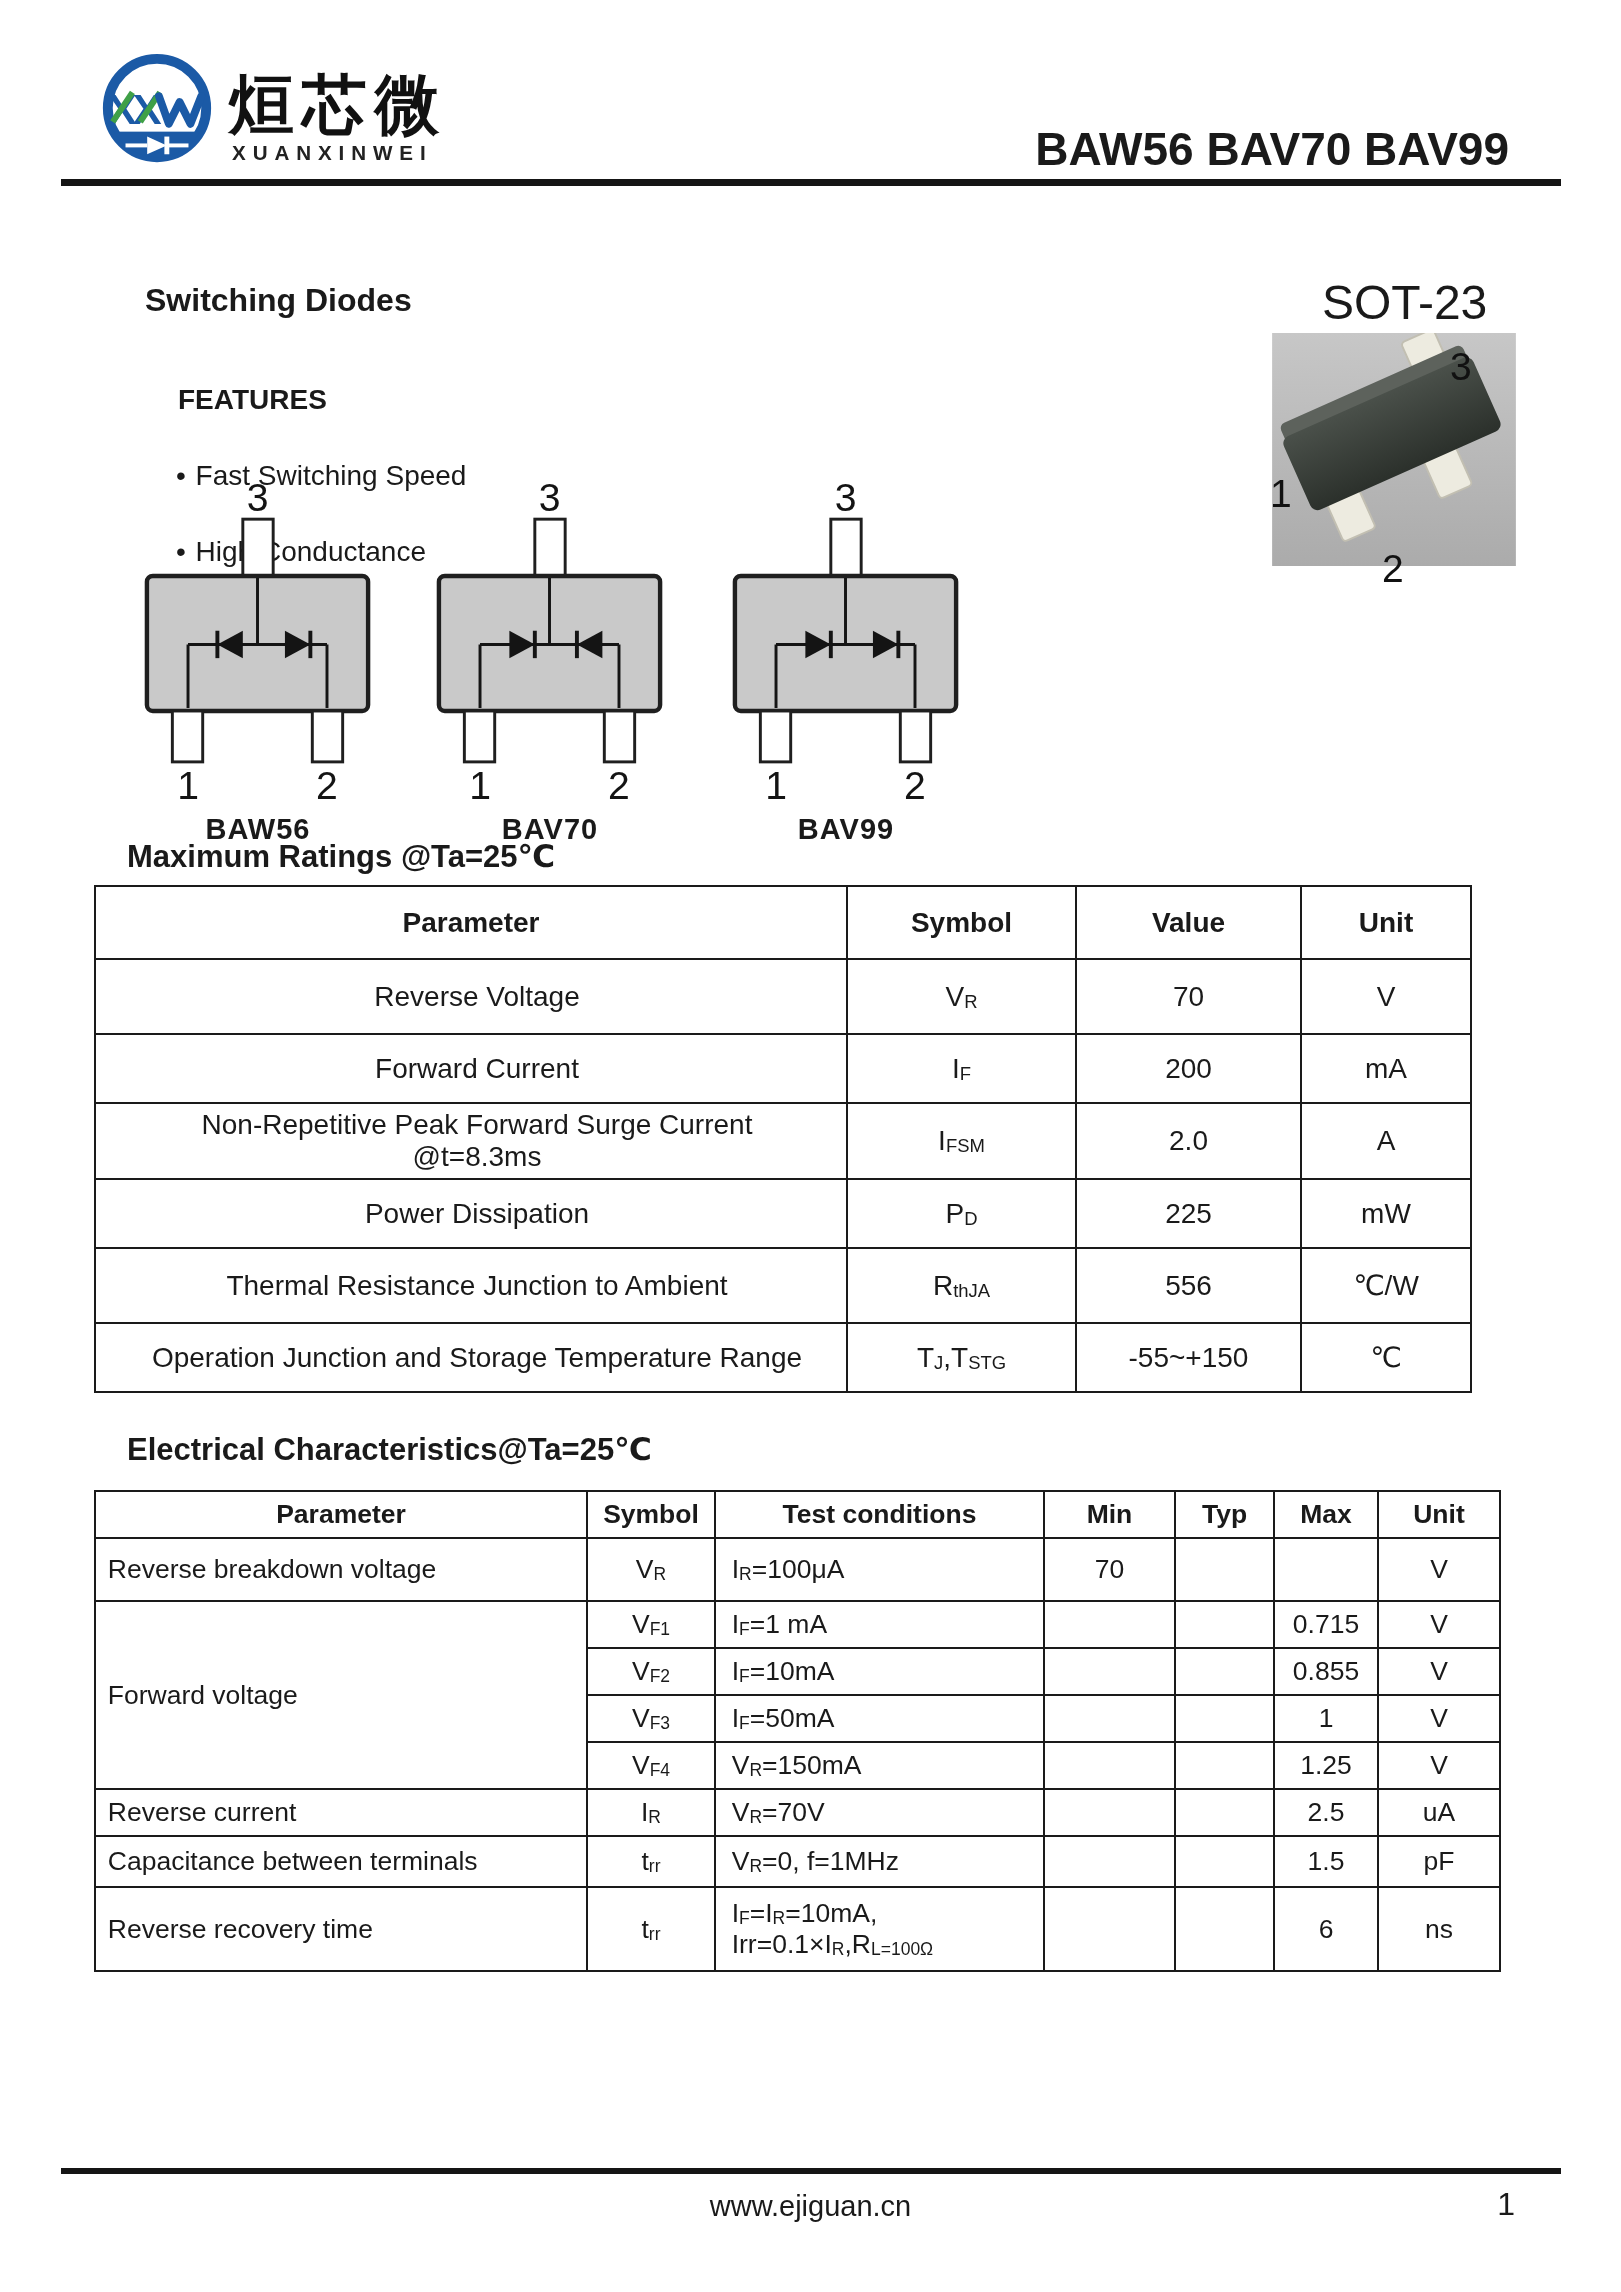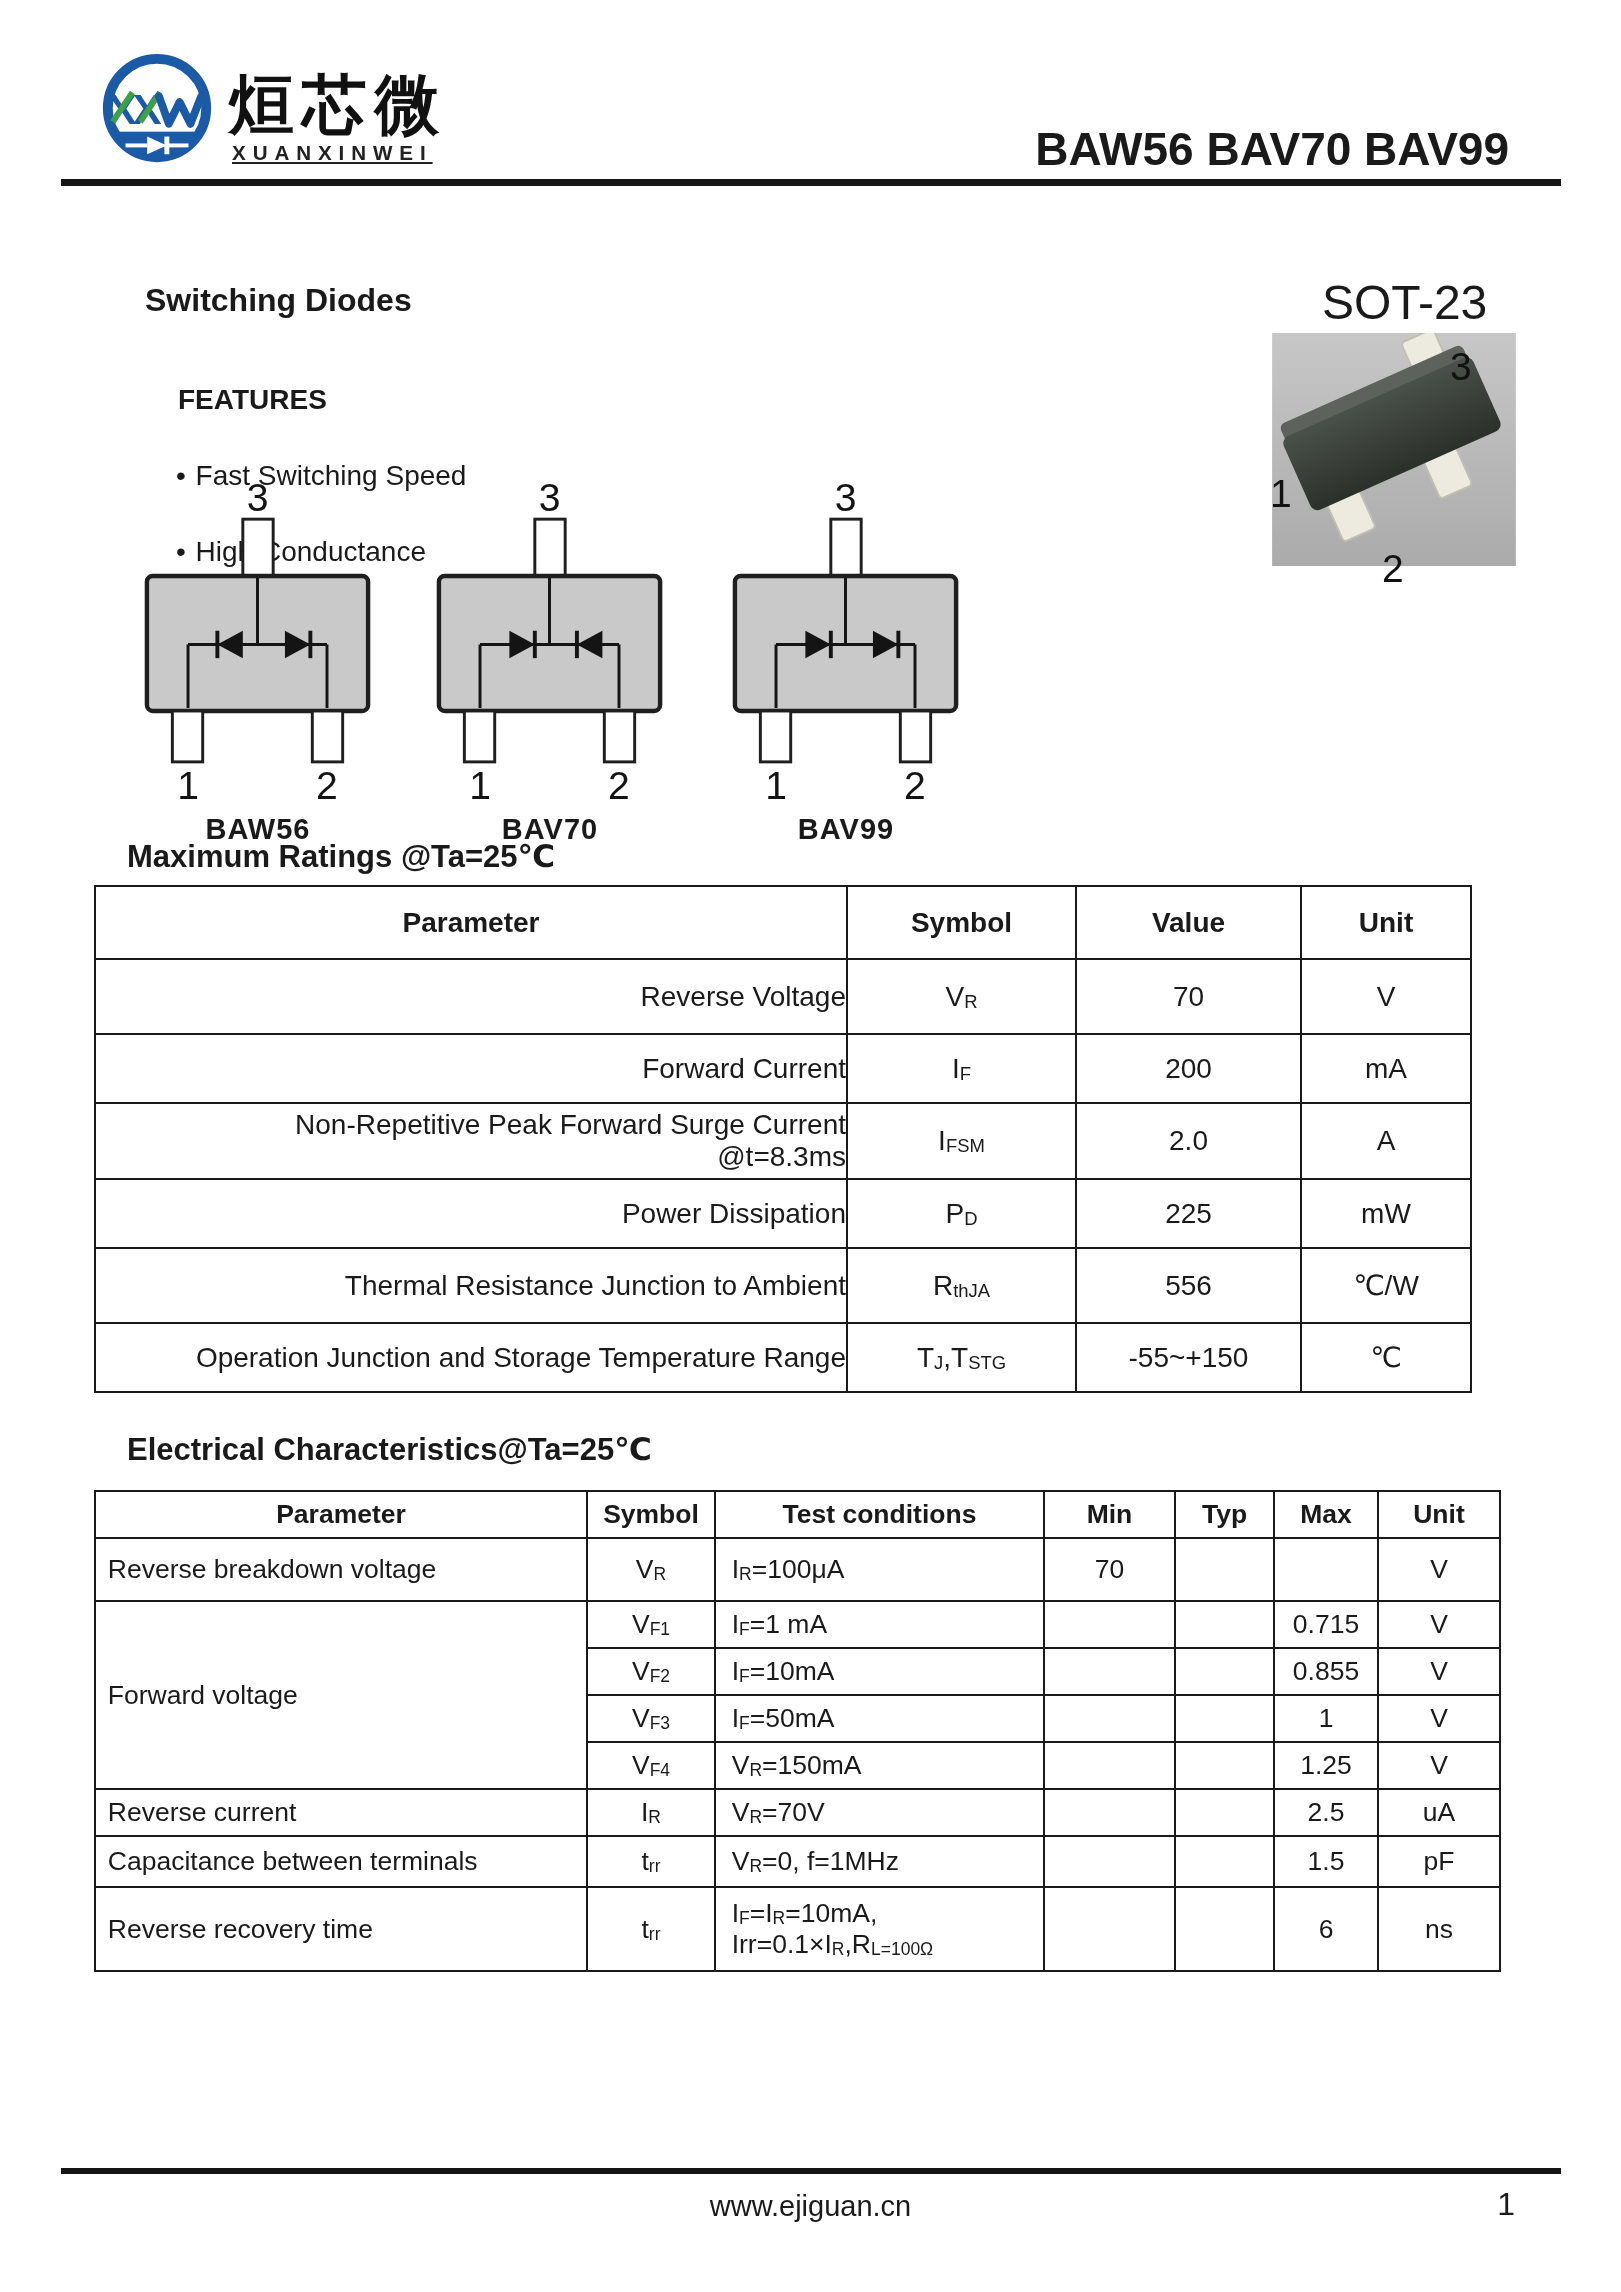--- a/index.html
+++ b/index.html
@@ -4,21 +4,21 @@
 <style>
   html,body{margin:0;padding:0;background:#e8e8e8;}
   .page{position:relative;width:1621px;height:2293px;background:#ffffff;margin:0 auto;
         font-family:"Liberation Sans","DejaVu Sans",sans-serif;color:#1a1a1a;overflow:hidden;}
   .abs{position:absolute;}
 
   
   .logo-wrap{left:96px;top:47px;width:510px;height:127px;}
   .logo-svg{position:absolute;left:0;top:2px;}
   .company-cn{position:absolute;left:133px;top:13.7px;font-size:65px;font-weight:bold;letter-spacing:7.8px;color:#111;}
-  .company-en{position:absolute;left:136px;top:94px;font-size:20.6px;font-weight:bold;letter-spacing:6.9px;color:#222;text-decoration:underline;}
+  .company-en{position:absolute;left:136px;top:94px;font-size:20.6px;font-weight:bold;letter-spacing:6.9px;color:#222;}
   .doc-title{right:112px;top:122px;font-size:46px;font-weight:bold;letter-spacing:0px;}
   .hrule{left:61px;width:1500px;height:6.9px;background:#151515;}
   .hrule.top{top:179px;}
   .hrule.bottom{top:2168px;height:5.9px;}
 
   
   .subtitle{left:145px;top:282px;font-size:32px;font-weight:bold;}
   .pkg-label{left:1318px;top:275px;font-size:48px;border-bottom:2.9px solid #111;padding:0 3.9px 2.9px 3.9px;}
   .features-head{left:178px;top:384px;font-size:28px;font-weight:bold;}
   .features-list{left:176px;top:421px;font-size:28px;line-height:43px;}
@@ -42,21 +42,21 @@
   .mr-head{left:127px;top:838px;}
   .ec-head{left:127px;top:1431px;}
 
   
   table{border-collapse:collapse;table-layout:fixed;border-radius:21px;}
   td,th{border:2px solid #1a1a1a;border-top-width:2.9px;border-bottom-width:2.9px;
         padding:0;vertical-align:middle;overflow:hidden;}
   .t1{left:94px;top:885px;width:1376px;}
   .t1 th{height:71px;font-size:28px;font-weight:bold;text-align:center;}
   .t1 td{font-size:28px;text-align:center;}
-  .t1 td.pleft{text-align:right;padding-left:12px;}
+  .t1 td.pleft{text-align:center;padding-left:12px;}
   .t2{left:94px;top:1490px;width:1406px;}
   .t2 td,.t2 th{border-top-width:2px;border-bottom-width:2px;}
   .t2 th{height:45px;font-size:26.5px;font-weight:bold;text-align:center;border-bottom-width:2.9px;}
   .t2 td{font-size:26.5px;text-align:center;}
   .t2 td.pleft{text-align:left;padding-left:11.8px;}
   .t2 td.cleft{text-align:left;padding-left:15.7px;}
   tr.h76 td{height:73px;} tr.h70 td{height:67px;} tr.h74 td{height:74px;}
   tr.h64 td{height:61px;} tr.h48 td{height:45px;} tr.h50 td{height:49px;margin-left:20px;} tr.h84 td{height:82px;}
   sub{font-size:66%;position:relative;top:0.12em;vertical-align:baseline;letter-spacing:0;}
 

